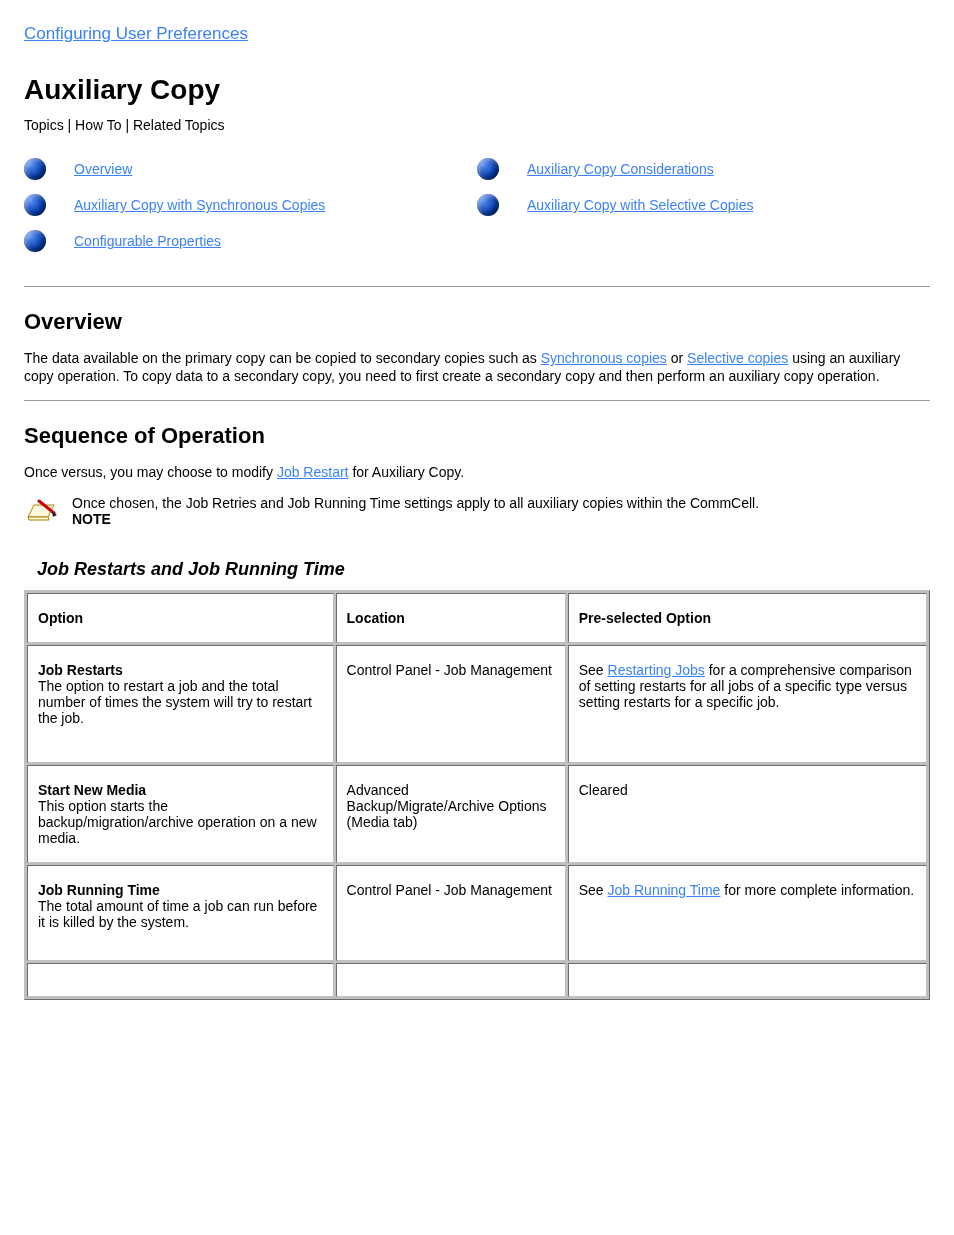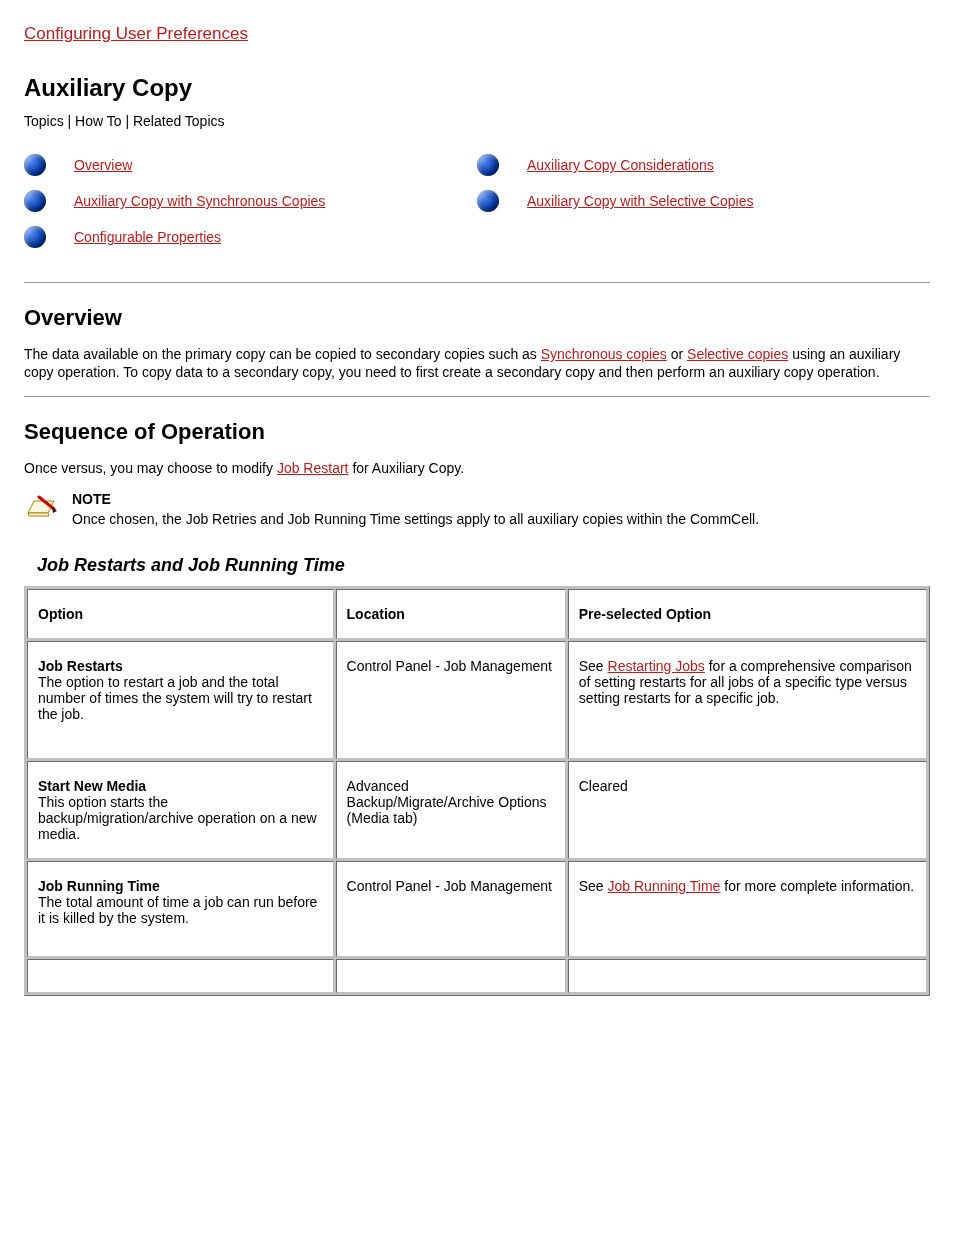--- a/index.html
+++ b/index.html
@@ -5,23 +5,23 @@
   * { box-sizing: border-box; }
   body {
     margin: 0;
     padding: 24px;
     font-family: Arial, Helvetica, sans-serif;
     font-size: 14px;
     color: #000;
     width: 954px;
     background: #fff;
   }
-  a { color: #b91c1c; text-decoration: underline; cursor: pointer; }
+  a { color: #3b82f6; text-decoration: underline; cursor: pointer; }
   .top-link { font-size: 17px; margin-bottom: 30px; }
-  h1 { font-size: 24px; font-weight: bold; margin: 30px 0 4px 0; }
+  h1 { font-size: 28px; font-weight: bold; margin: 30px 0 4px 0; }
   h2 { font-size: 22px; font-weight: bold; margin: 22px 0 14px 0; }
   h3 { font-size: 18px; font-weight: bold; margin: 18px 0 10px 13px; font-style: italic; }
   p { margin: 10px 0; line-height: 1.3; }
   .intro { }
   .topics-row { display: flex; margin-bottom: 20px; }
   .topics-col { flex: 0 0 50%; }
   .topic-item { display: flex; align-items: center; margin: 14px 0; }
   .bullet-icon {
     width: 22px; height: 22px;
     border-radius: 50%;
@@ -120,22 +120,22 @@
 <div class="note-row">
   <span class="note-icon">
     <svg viewBox="0 0 34 30" width="34" height="30">
       <polygon points="4,22 24,22 30,10 10,10" fill="#fff8e0" stroke="#b08000" stroke-width="1"></polygon>
       <polygon points="4,22 24,22 25,25 5,25" fill="#fff8e0" stroke="#b08000" stroke-width="1"></polygon>
       <line x1="15" y1="6" x2="30" y2="18" stroke="#cc0000" stroke-width="3" stroke-linecap="round"></line>
       <polygon points="28,16 33,20 29,22" fill="#222"></polygon>
     </svg>
   </span>
   <div>
+    <div>Once chosen, the Job Retries and Job Running Time settings apply to all auxiliary copies within the CommCell.</div>
     <div style="font-weight:bold; margin-bottom:4px;">NOTE</div>
-    <div>Once chosen, the Job Retries and Job Running Time settings apply to all auxiliary copies within the CommCell.</div>
   </div>
 </div>
 
 <h3>Job Restarts and Job Running Time</h3>
 
 <table class="params">
   <tbody>
       <tr>
     <th>Option</th>
     <th>Location</th>

